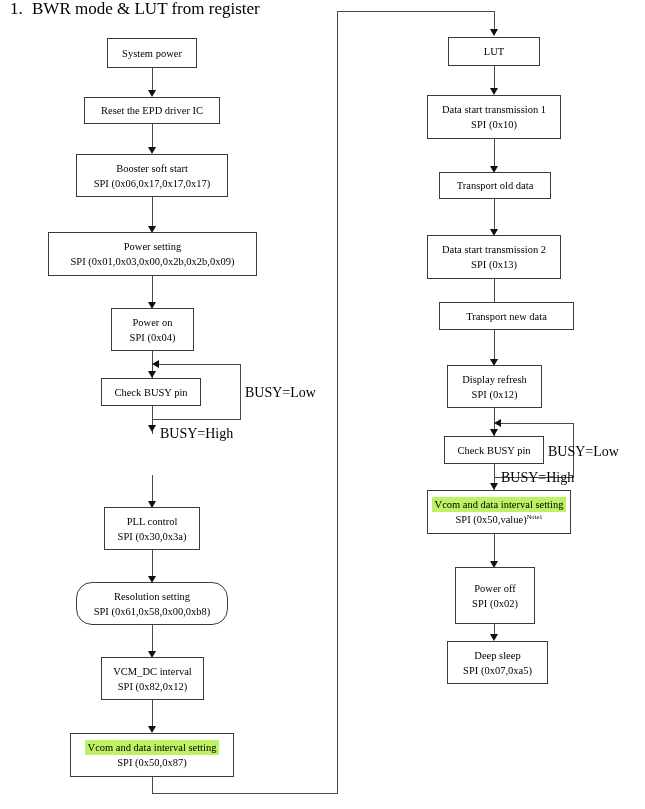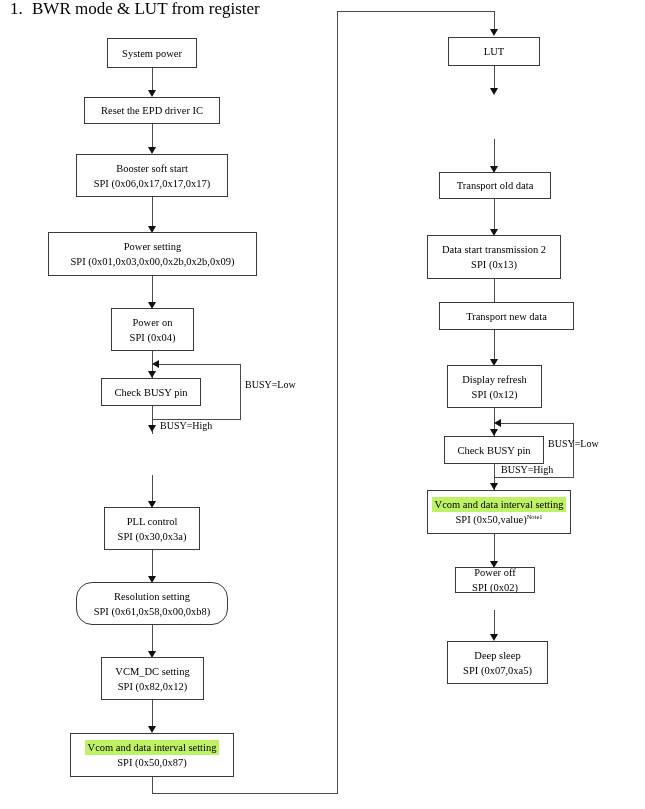--- a/index.html
+++ b/index.html
@@ -84,25 +84,26 @@
     position: absolute;
     width: 0;
     height: 0;
     border-top: 4px solid transparent;
     border-bottom: 4px solid transparent;
     border-right: 7px solid #101010;
     z-index: 2;
   }
   .edge-label {
     position: absolute;
-    font-size: 10px;
+    font-size: 14px;
     line-height: 13px;
     white-space: nowrap;
     background: transparent;
     z-index: 4;
+    margin-top: 8px;
   }
 </style>
 </head>
 <body>
 
 <div id="page">
 
   <div class="title">
     <span class="num">1.</span><span>BWR mode &amp; LUT from register</span>
   </div>
@@ -172,38 +173,42 @@
   <div class="arrow-d" style="left:148px; top:576px;"></div>
 
   <div class="node" style="left:76px; top:582px; width:152px; height:43px;border-radius:16px;">
     <span class="l1">Resolution setting</span>
     <span class="l2">SPI (0x61,0x58,0x00,0xb8)</span>
   </div>
   <div class="vline" style="left:152px; top:625px; height:28px;"></div>
   <div class="arrow-d" style="left:148px; top:651px;"></div>
 
   <div class="node" style="left:101px; top:657px; width:103px; height:43px;">
-    <span class="l1">VCM_DC setting</span>
+    <span class="l1">VCM_DC interval</span>
     <span class="l2">SPI (0x82,0x12)</span>
   </div>
   <div class="vline" style="left:152px; top:700px; height:29px;"></div>
   <div class="arrow-d" style="left:148px; top:726px;"></div>
 
   <div class="node hl" style="left:70px; top:733px; width:164px; height:44px;">
     <span class="l1">Vcom and data interval setting</span>
     <span class="l2">SPI (0x50,0x87)</span>
   </div>
   <div class="vline" style="left:152px; top:777px; height:17px;"></div>
 
   <div class="node" style="left:448px; top:37px; width:92px; height:29px;">
     <span class="l1">LUT</span>
   </div>
   <div class="vline" style="left:494px; top:66px; height:25px;"></div>
   <div class="arrow-d" style="left:490px; top:88px;"></div>
 
+  <div class="node" style="left:427px; top:95px; width:134px; height:44px;">
+    <span class="l1">Data start transmission 1</span>
+    <span class="l2">SPI (0x10)</span>
+  </div>
   <div class="vline" style="left:494px; top:139px; height:30px;"></div>
   <div class="arrow-d" style="left:490px; top:166px;"></div>
 
   <div class="node" style="left:439px; top:172px; width:112px; height:27px;">
     <span class="l1">Transport old data</span>
   </div>
   <div class="vline" style="left:494px; top:199px; height:33px;"></div>
   <div class="arrow-d" style="left:490px; top:229px;"></div>
 
   <div class="node" style="left:427px; top:235px; width:134px; height:44px;">
@@ -240,21 +245,21 @@
   <div class="arrow-d" style="left:490px; top:483px;"></div>
   <div class="edge-label" style="left:501px; top:463px;">BUSY=High</div>
 
   <div class="node hl" style="left:427px; top:490px; width:144px; height:44px;">
     <span class="l1">Vcom and data interval setting</span>
     <span class="l2"><span>SPI (0x50,value)</span><sup>Note1</sup></span>
   </div>
   <div class="vline" style="left:494px; top:534px; height:30px;"></div>
   <div class="arrow-d" style="left:490px; top:561px;"></div>
 
-  <div class="node" style="left:455px; top:567px; width:80px; height:26px;">
+  <div class="node" style="left:455px; top:567px; width:80px; height:57px;">
     <span class="l1">Power off</span>
     <span class="l2">SPI (0x02)</span>
   </div>
   <div class="vline" style="left:494px; top:610px; height:28px;"></div>
   <div class="arrow-d" style="left:490px; top:634px;"></div>
 
   <div class="node" style="left:447px; top:641px; width:101px; height:43px;">
     <span class="l1">Deep sleep</span>
     <span class="l2">SPI (0x07,0xa5)</span>
   </div>

